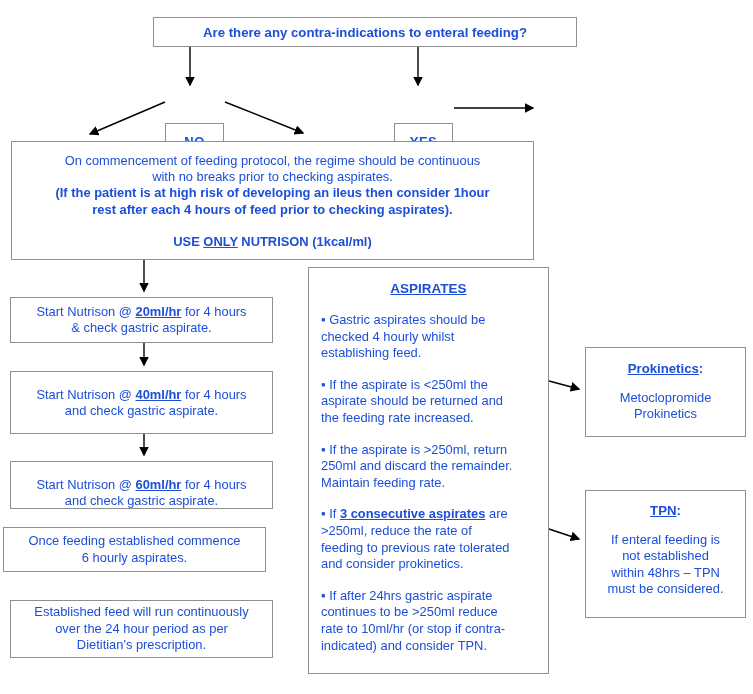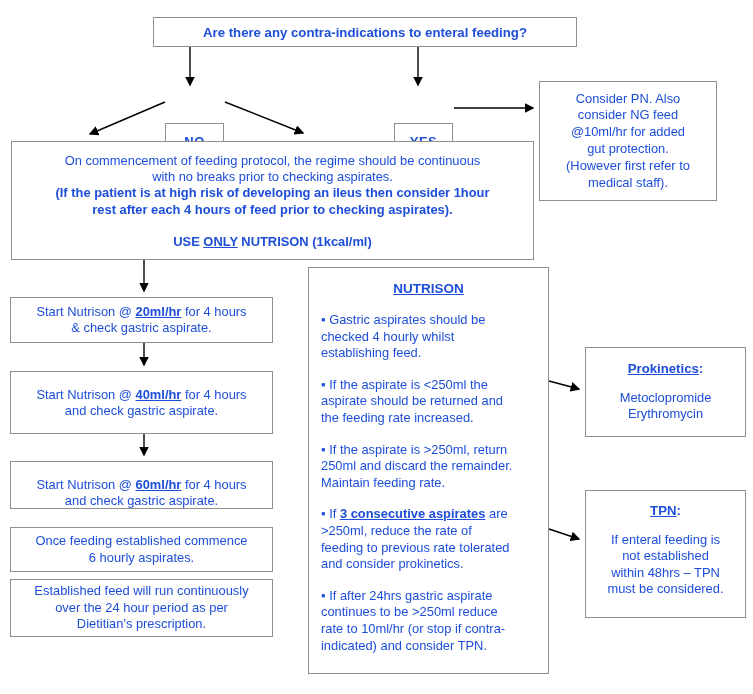--- a/index.html
+++ b/index.html
@@ -59,28 +59,20 @@
       <span>Are there any contra-indications to enteral feeding?</span>
     </div>
 
   <div class="box flexc decision" style="left:165px;top:91px;width:59px;height:37px;">
       <span>NO</span>
     </div>
   <div class="box flexc decision" style="left:394px;top:91px;width:59px;height:37px;">
       <span>YES</span>
     </div>
 
-  <div class="box flexc body-txt" style="left:539px;top:81px;width:178px;height:120px;line-height:16.8px;">
-      <p class="pre">Consider PN.  Also
-consider NG feed
-@10ml/hr for added
-gut protection.
-(However first refer to
-medical staff).</p>
-    </div>
 
   <div class="box protocol-inner" style="left:11px;top:141px;width:523px;height:119px;">
     <p class="pre">On commencement of feeding protocol, the regime should be continuous
 with no breaks prior to checking aspirates.</p>
     <p class="pre p2">(If the patient is at high risk of developing an ileus then consider 1hour
 rest after each 4 hours of feed prior to checking aspirates).</p>
     <p class="use"><span>USE </span><span class="u">ONLY</span><span> NUTRISON (1kcal/ml)</span></p>
   </div>
 
   <div class="box flexc body-txt" style="left:10px;top:297px;width:263px;height:46px;">
@@ -91,33 +83,33 @@
   <div class="box flexc body-txt step-top" style="left:10px;top:371px;width:263px;height:63px;">
       <p class="pre"><span>Start Nutrison @ </span><span class="bu">40ml/hr</span><span> for 4 hours
 and check gastric aspirate.</span></p>
     </div>
 
   <div class="box flexc body-txt step-top" style="left:10px;top:461px;width:263px;height:48px;">
       <p class="pre"><span>Start Nutrison @ </span><span class="bu">60ml/hr</span><span> for 4 hours
 and check gastric aspirate.</span></p>
     </div>
 
-  <div class="box flexc body-txt" style="left:10px;top:527px;width:263px;height:45px;">
+  <div class="box flexc body-txt" style="left:3px;top:527px;width:263px;height:45px;">
       <p class="pre">Once feeding established commence
 6 hourly aspirates.</p>
     </div>
 
-  <div class="box flexc body-txt" style="left:10px;top:579px;width:263px;height:58px;">
+  <div class="box flexc body-txt" style="left:10px;top:600px;width:263px;height:58px;">
       <p class="pre">Established feed will run continuously
 over the 24 hour period as per
 Dietitian's prescription.</p>
     </div>
 
   <div class="box asp" style="left:308px;top:267px;width:241px;height:407px;">
-    <h3><span class="u">NUTRISON</span></h3>
+    <h3><span class="u">ASPIRATES</span></h3>
     <p class="pre"><span>▪</span><span> Gastric aspirates should be
 checked 4 hourly whilst
 establishing feed.</span><span class="bu"></span><span></span></p>
     <p class="pre"><span>▪</span><span> If the aspirate is &lt;250ml the
 aspirate should be returned and
 the feeding rate increased.</span><span class="bu"></span><span></span></p>
     <p class="pre"><span>▪</span><span> If the aspirate is &gt;250ml, return
 250ml and discard the remainder.
 Maintain feeding rate.</span><span class="bu"></span><span></span></p>
     <p class="pre"><span>▪</span><span> If </span><span class="bu">3 consecutive aspirates</span><span> are
@@ -126,21 +118,21 @@
 and consider prokinetics.</span></p>
     <p class="pre"><span>▪</span><span> If after 24hrs gastric aspirate
 continues to be &gt;250ml reduce
 rate to 10ml/hr (or stop if contra-
 indicated) and consider TPN.</span><span class="bu"></span><span></span></p>
   </div>
 
   <div class="box" style="left:585px;top:347px;width:161px;height:90px;padding-top:13px;box-sizing:border-box;">
     <div class="side-title"><span class="u">Prokinetics</span><span>:</span></div>
     <p class="pre body-txt">Metoclopromide
-Erythromycin</p>
+Prokinetics</p>
   </div>
 
   <div class="box" style="left:585px;top:490px;width:161px;height:128px;padding-top:12px;box-sizing:border-box;">
     <div class="side-title"><span class="u">TPN</span><span>:</span></div>
     <p class="pre body-txt">If enteral feeding is
 not established
 within 48hrs – TPN
 must be considered.</p>
   </div>
 

